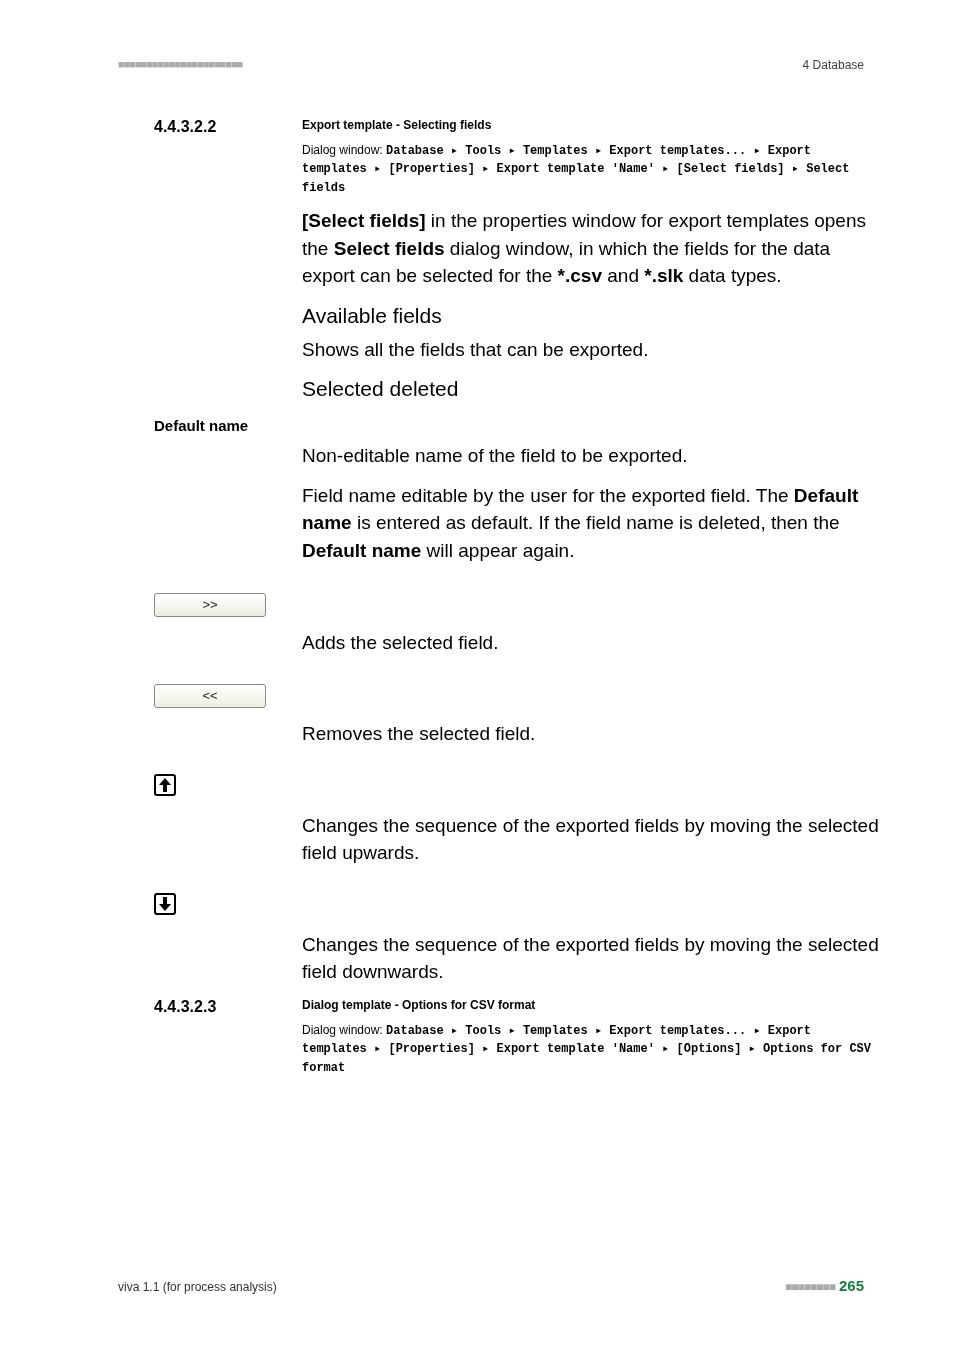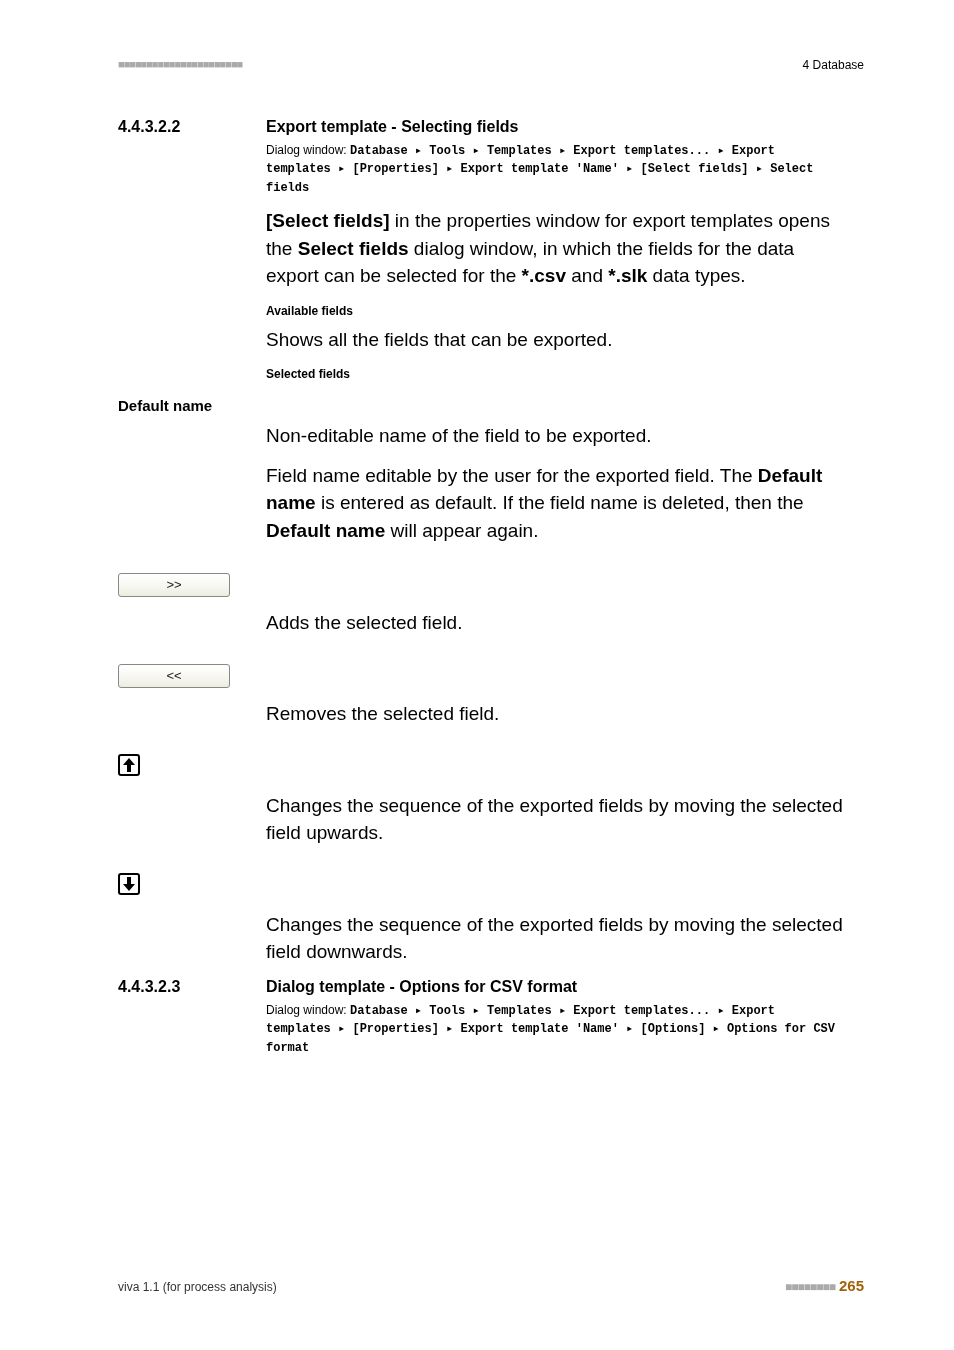--- a/index.html
+++ b/index.html
@@ -5,46 +5,47 @@
   * { box-sizing: border-box; margin: 0; padding: 0; }
   html, body { width: 954px; height: 1350px; }
   body {
     font-family: "Frutiger", "Segoe UI", Arial, sans-serif;
     background: #fff;
     color: #000;
     position: relative;
   }
   .page {
     padding: 58px 44px 0 118px;
+    margin-left: 36px;
   }
   .hdr-left {
     position: absolute;
     top: 58px; left: 118px;
     font-size: 11px;
     color: #aaa;
     letter-spacing: -1px;
   }
   .hdr-right {
     position: absolute;
     top: 58px; right: 90px;
     font-size: 12px;
-    color: #000000;
+    color: #404040;
   }
   .content { margin-top: 60px; }
 
   .sec-row { display: flex; margin-bottom: 4px; }
   .sec-num {
     width: 148px;
     flex-shrink: 0;
     font-weight: 700;
     font-size: 16px;
   }
   .sec-title {
     font-weight: 700;
-    font-size: 16px;
+    font-size: 12px;
   }
 
   .body-col {
     margin-left: 148px;
     max-width: 580px;
   }
 
   .dialog-line {
     font-size: 12px;
     line-height: 1.45;
@@ -52,22 +53,22 @@
   }
   .dialog-line .lbl { font-weight: 400; }
   .dialog-line .b { font-weight: 700; font-family: Liberation Mono, monospace; }
 
   .para {
     font-size: 19px;
     line-height: 1.45;
     margin: 8px 0 12px;
   }
   .subhead {
-    font-weight: 700;
-    font-size: 12px;
+    font-weight: 400;
+    font-size: 21px;
     margin-top: 14px;
     margin-bottom: 2px;
   }
   .field-label {
     font-weight: 700;
     font-size: 15px;
     margin: 16px 0 6px;
   }
 
   .btn {
@@ -101,21 +102,21 @@
     justify-content: space-between;
     align-items: baseline;
     font-size: 12px;
     color: #333;
     gap: 32px;
   }
   .footer .pg {
     letter-spacing: -1px;
     color: #aaa;
   }
-  .footer .pg b { color: #a16207; font-size: 15px; letter-spacing: 0; margin-left: 4px; }
+  .footer .pg b { color: #15803d; font-size: 15px; letter-spacing: 0; margin-left: 4px; }
 
   b { font-weight: 700; }
 </style>
 </head>
 <body>
 
 <div class="hdr-left">■■■■■■■■■■■■■■■■■■■■■■</div>
 <div class="hdr-right">4 Database</div>
 
 <div class="page">
@@ -130,21 +131,21 @@
       <p class="dialog-line">
         <span class="lbl">Dialog window: </span><span class="b">Database ▸ Tools ▸ Templates ▸ Export templates... ▸ Export templates ▸ [Properties] ▸ Export template 'Name' ▸ [Select fields] ▸ Select fields</span>
       </p>
       <p class="para">
         <b>[Select fields]</b><span> in the properties window for export templates opens the </span><b>Select fields</b><span> dialog window, in which the fields for the data export can be selected for the </span><b>*.csv</b><span> and </span><b>*.slk</b><span> data types.</span>
       </p>
 
       <div class="subhead">Available fields</div>
       <p class="para">Shows all the fields that can be exported.</p>
 
-      <div class="subhead">Selected fields</div>
+      <div class="subhead">Selected deleted</div>
     </div>
 
     <div class="field-label">Default name</div>
     <div class="body-col">
       <p class="para">Non-editable name of the field to be exported.</p>
     </div>
 
     <div class="body-col">
       <p class="para">
         <span>Field name editable by the user for the exported field. The </span><b>Default name</b><span> is entered as default. If the field name is deleted, then the </span><b>Default name</b><span> will appear again.</span>

